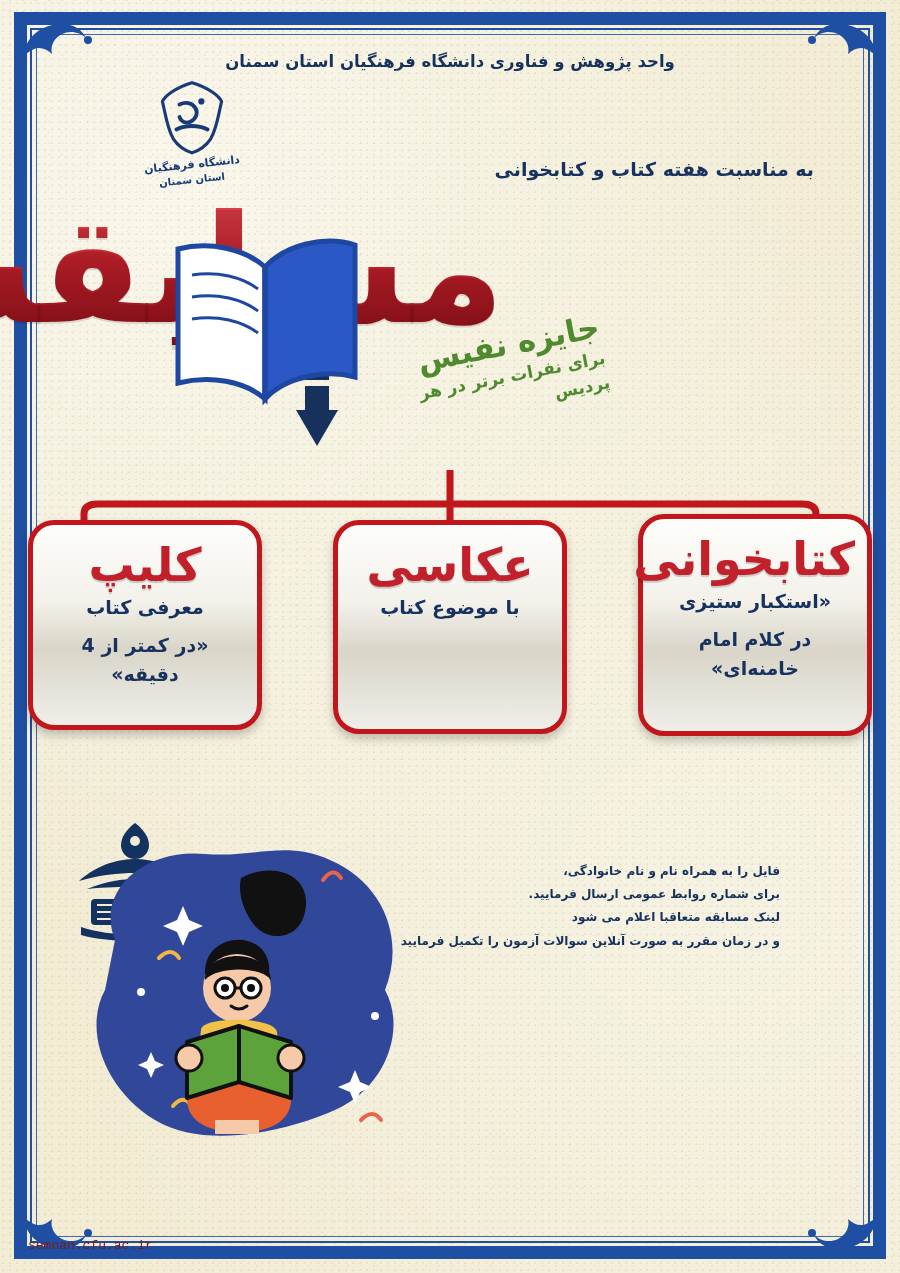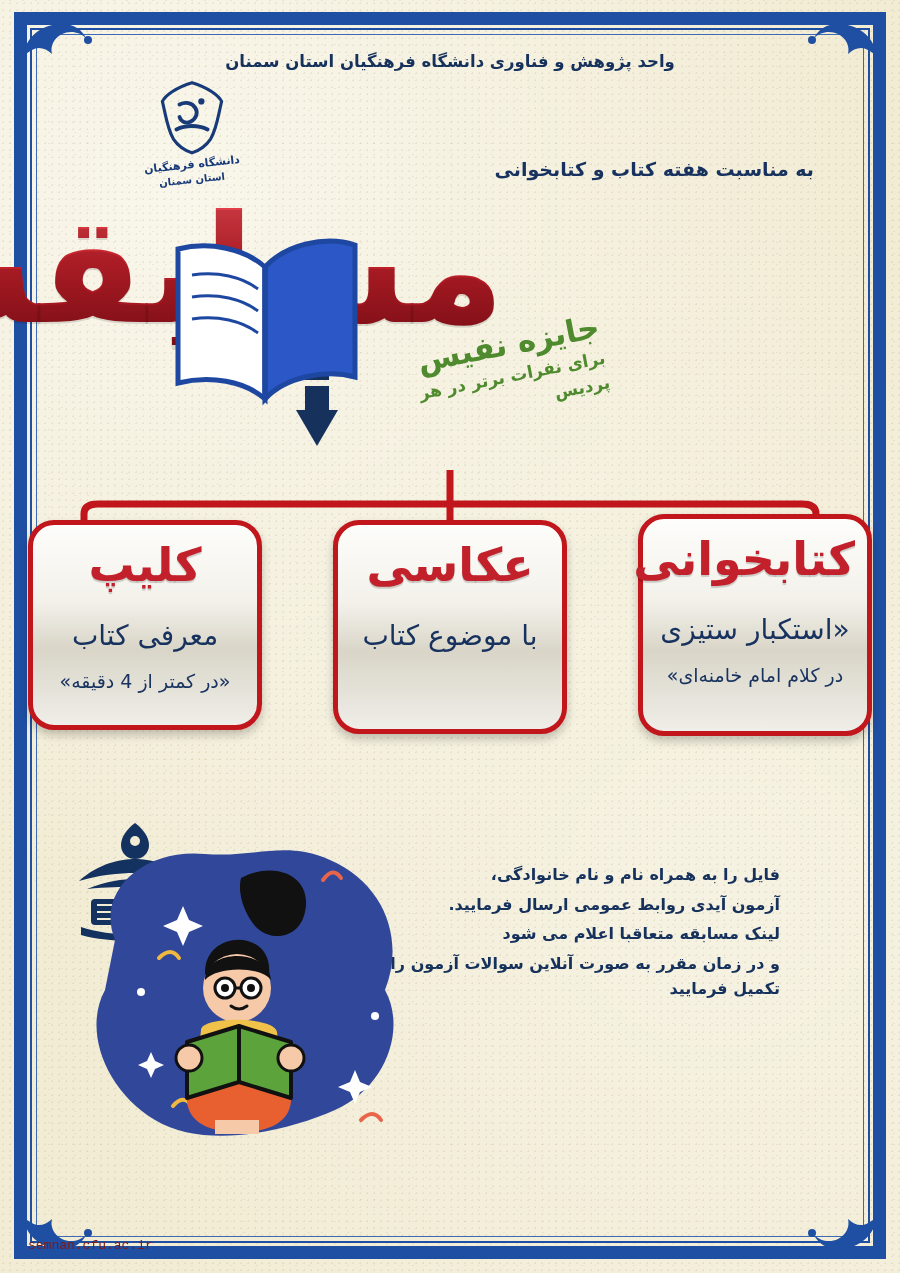--- a/index.html
+++ b/index.html
@@ -137,45 +137,45 @@
   }
   .card.c1{height:210px;}
   .card.c2{height:222px;margin-top:-6px;}
   .card.c3{height:214px;}
   .card .title{
     font-size:46px;font-weight:bold;color:#c2202a;
     text-shadow:0 2px 1px rgba(0,0,0,.18);
     line-height:1.08;
   }
   .card .sub{
-    font-size:28px;font-weight:normal;color:#17325e;margin-top:24px;line-height:1.5;
+    font-size:19px;font-weight:bold;color:#17325e;margin-top:2px;line-height:1.5;
   }
   .card .sub2{
-    font-size:19px;font-weight:normal;color:#17325e;margin-top:10px;line-height:1.5;
+    font-size:19px;font-weight:bold;color:#17325e;margin-top:10px;line-height:1.5;
   }
 
   
   .bottom-logo{
     position:absolute;top:815px;right:695px;width:140px;height:130px;color:#13325f;
   }
   .bottom-logo svg{width:100%;height:100%;}
 
   
   .instructions{
     position:absolute;top:858px;right:120px;width:420px;
     text-align:right;color:#16325c;
   }
   .instructions .h{
     font-size:22px;font-weight:bold;margin-bottom:14px;
   }
   .instructions .sh{
     font-size:20px;font-weight:bold;margin-top:10px;
   }
   .instructions p{
-    margin:4px 0 0;font-size:16px;font-weight:bold;line-height:1.6;
+    margin:4px 0 0;font-size:12px;font-weight:bold;line-height:1.6;
   }
 
   
   .kid{
     position:absolute;top:820px;left:55px;width:380px;height:350px;
   }
   .kid svg{width:100%;height:100%;}
 
   .site{
     position:absolute;left:28px;bottom:20px;
@@ -297,21 +297,21 @@
       <path d="M14 66 C34 48 56 44 70 44 C84 44 106 48 126 66 C106 60 86 58 70 58 C54 58 34 60 14 66 Z" fill="currentColor"></path>
       <path d="M22 74 C42 66 58 64 70 64 C82 64 98 66 118 74 C98 72 84 72 70 72 C56 72 42 72 22 74 Z" fill="currentColor"></path>
       <rect x="26" y="84" width="88" height="26" rx="4" fill="currentColor"></rect>
       <path d="M32 90 L108 90 M32 97 L108 97 M32 104 L94 104" stroke="#f2ecd4" stroke-width="2"></path>
       <path d="M16 112 C44 122 96 122 124 112 L124 120 C96 128 44 128 16 120 Z" fill="currentColor"></path>
     </svg>
   </div>
 
   <div class="instructions">
     <p>فایل را به همراه نام و نام خانوادگی،</p>
-    <p>آزمون آیدی روابط عمومی ارسال فرمایید.</p>
+    <p>برای شماره روابط عمومی ارسال فرمایید.</p>
     <p>لینک مسابقه متعاقبا اعلام می شود</p>
     <p>و در زمان مقرر به صورت آنلاین سوالات آزمون را تکمیل فرمایید</p>
   </div>
 
   <div class="kid">
     <svg viewBox="0 0 380 350">
       <path d="M60 120 C40 70 90 28 150 34 C200 38 230 20 275 40 C330 64 350 120 330 170 C352 210 330 268 280 290 C230 312 150 330 100 300 C50 270 28 210 50 170 Z" fill="#31489a"></path>
 
       <path d="M128 86 l6 14 14 6 -14 6 -6 14 -6 -14 -14 -6 14 -6 z" fill="#ffffff"></path>
       <path d="M300 250 l5 12 12 5 -12 5 -5 12 -5 -12 -12 -5 12 -5 z" fill="#ffffff"></path>

